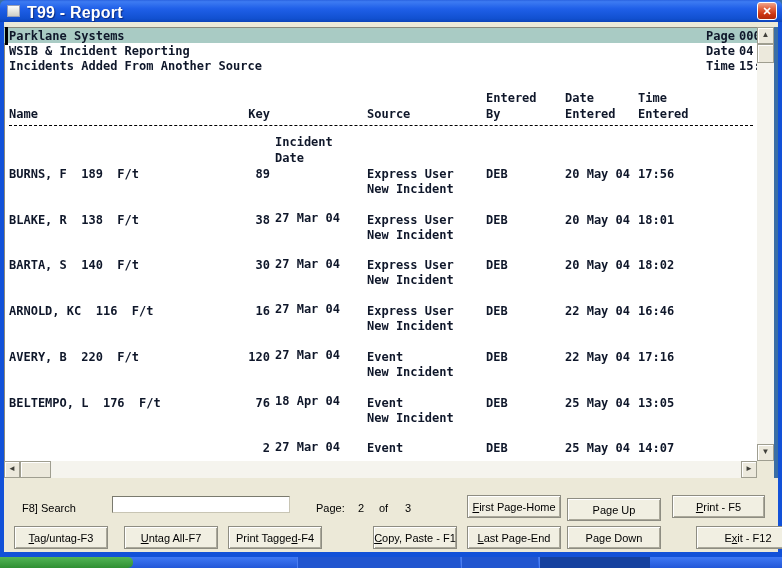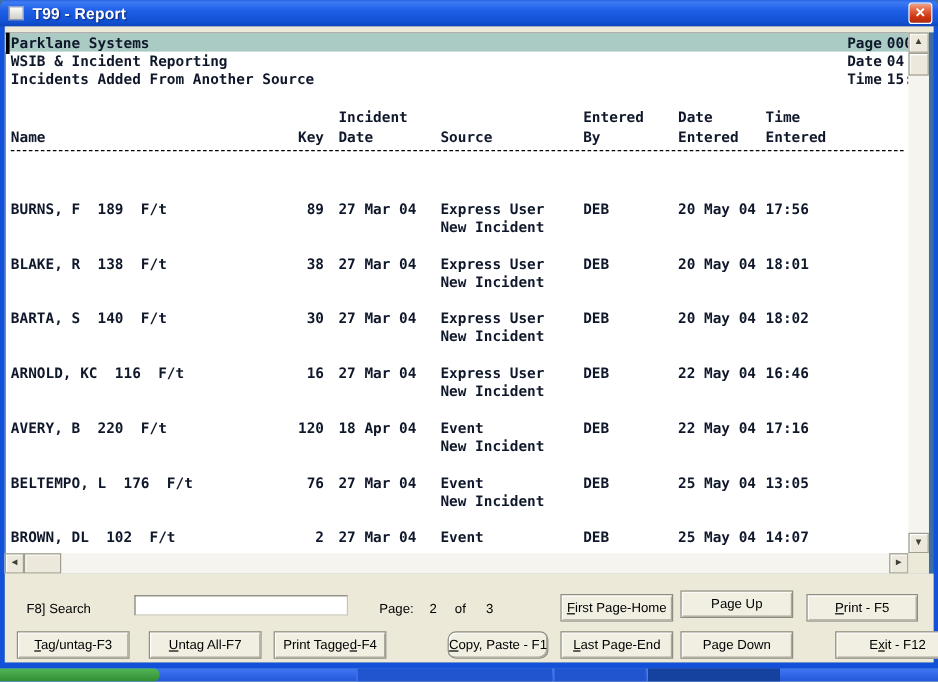--- a/index.html
+++ b/index.html
@@ -13,21 +13,21 @@
     position:absolute;left:0;top:0;width:782px;height:22px;
     background:linear-gradient(180deg,#2a63e0 0%,#3d7bf2 8%,#1f5fe8 40%,#1150d0 85%,#0d43b8 100%);
     border-radius:6px 6px 0 0;
   }
   .app-icon{
     position:absolute;left:7px;top:5px;width:13px;height:12px;
     background:linear-gradient(180deg,#fdfdfb,#cfcfc6);
     border:1px solid #9aa0b5;box-sizing:border-box;
   }
   .title-text{
-    position:absolute;left:27px;top:4px;color:#fff;font-size:13px;font-weight:bold;
+    position:absolute;left:27px;top:4px;color:#fff;font-size:16px;font-weight:bold;
     text-shadow:1px 1px 1px #0a2a80;letter-spacing:.2px;
   }
   .close-btn{
     position:absolute;right:5px;top:2px;width:20px;height:18px;padding:0;
     border:1px solid #fff;border-radius:3px;
     background:linear-gradient(180deg,#f0a58c 0%,#e2633f 35%,#cc3511 70%,#b02a0c 100%);
     color:#fff;font-size:11px;font-weight:bold;line-height:16px;text-align:center;cursor:default;
   }
   .border-left,.border-right{position:absolute;top:22px;width:4px;height:535px;background:#1251d8;}
   .border-left{left:0;} .border-right{left:778px;}
@@ -42,21 +42,21 @@
     position:absolute;left:0;top:0;width:753px;height:434px;overflow:hidden;
     font-family:"DejaVu Sans Mono",monospace;font-weight:bold;font-size:12px;color:#0f172a;
   }
   .teal-row{position:absolute;left:0;top:1px;width:100%;height:15px;}
   .caret-bar{position:absolute;left:1px;top:0;width:3px;height:18px;background:#000;}
   .rc{position:absolute;top:0;white-space:pre;}
   .line1{top:2px;} .line2{top:17px;} .line3{top:32px;}
   .hl1{top:64px;} .hl2{top:80px;}
   .c-name{left:5px;}
   .c-key{left:206px;width:60px;text-align:right;}
-  .c-idate{left:278px;}
+  .c-idate{left:271px;margin-top:44px;}
   .c-source{left:363px;}
   .c-by{left:482px;}
   .c-dent{left:561px;}
   .c-tent{left:634px;}
   .c-rlabel{left:702px;} .c-rvalue{left:735px;}
   .dash-sep{position:absolute;left:5px;top:98px;width:744px;border-top:1px dashed #000;}
   .rrow{position:absolute;left:0;width:100%;height:31px;}
   .rrow .rc.l2{top:15px;}
   
   .vscroll{position:absolute;left:753px;top:0;width:17px;height:434px;background:#f5f4ee;}
@@ -90,26 +90,26 @@
   .pg-of{position:absolute;left:375px;top:24px;}
   .pg-tot{position:absolute;left:401px;top:24px;}
   .pbtn{
     position:absolute;height:23px;box-sizing:border-box;margin:0;
     background:#f1efe2;border:1px solid #8e8d82;
     box-shadow:inset 1px 1px 0 #fff, inset -1px -1px 0 #aaa89a;
     font-family:"Liberation Sans",sans-serif;font-size:11px;color:#000;
     text-align:center;padding:0;cursor:default;
   }
   .b-first{left:463px;top:17px;width:94px;}
-  .b-pageup{left:563px;top:14px;width:94px;}
+  .b-pageup{left:563px;top:20px;width:94px;}
   .b-print{left:668px;top:17px;width:93px;}
   .b-tag{left:10px;top:48px;width:94px;}
   .b-untag{left:120px;top:48px;width:94px;}
   .b-printtag{left:224px;top:48px;width:94px;}
-  .b-copy{left:369px;top:48px;width:84px;border-radius:7px;}
+  .b-copy{left:369px;top:48px;width:84px;}
   .b-last{left:463px;top:48px;width:94px;}
   .b-pagedown{left:563px;top:48px;width:94px;}
   .b-exit{left:668px;top:48px;width:104px;margin-left:24px;}
   
   .taskbar{position:absolute;left:0;top:557px;width:782px;height:11px;background:linear-gradient(180deg,#3f78f3,#2257d8);}
   .start-frag{position:absolute;left:0;top:0;width:133px;height:11px;background:linear-gradient(180deg,#52b556,#2f8f33);border-radius:0 5px 5px 0;}
   .tb-btn{position:absolute;top:0;height:11px;background:#2155cf;border-left:1px solid #4a7df0;}
   .tb-b1{left:297px;width:162px;}
   .tb-b2{left:461px;width:76px;}
   .tb-b3{left:539px;width:110px;background:#15419f;}
@@ -215,21 +215,20 @@
           <span class="rc c-name">BELTEMPO, L  176  F/t</span>
           <span class="rc c-key">76</span>
           <span class="rc c-idate">27 Mar 04</span>
           <span class="rc c-source">Event</span>
           <span class="rc c-source l2">New Incident</span>
           <span class="rc c-by">DEB</span>
           <span class="rc c-dent">25 May 04</span>
           <span class="rc c-tent">13:05</span>
         </div>
         <div class="rrow" style="top: 414.2px;">
-          <span class="rc c-name">BROWN, DL  102  F/t</span>
           <span class="rc c-key">2</span>
           <span class="rc c-idate">27 Mar 04</span>
           <span class="rc c-source">Event</span>
           <span class="rc c-by">DEB</span>
           <span class="rc c-dent">25 May 04</span>
           <span class="rc c-tent">14:07</span>
         </div>
       </div>
   </div>
 

